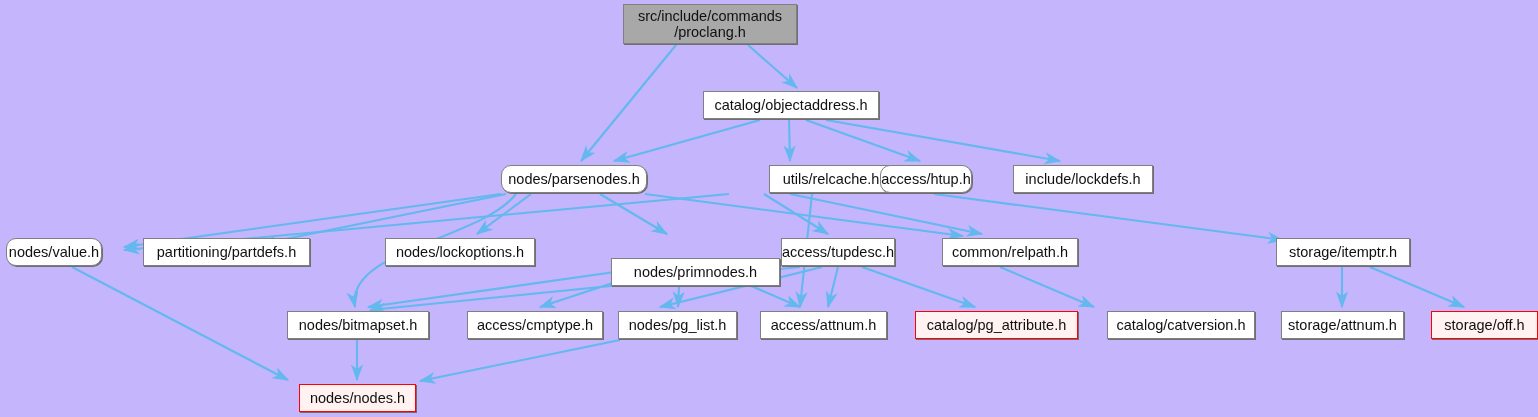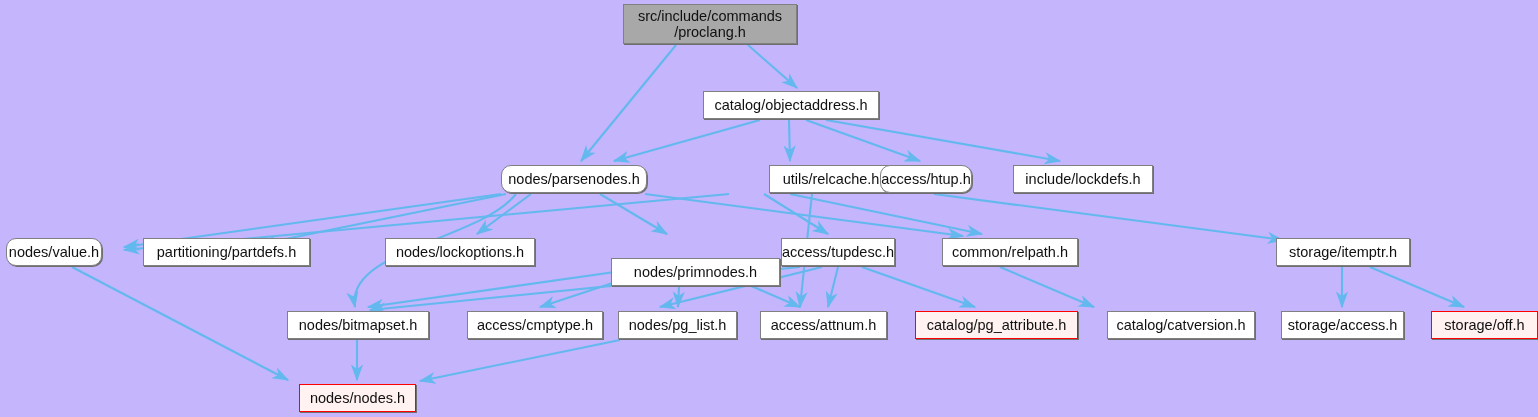--- a/index.html
+++ b/index.html
@@ -74,17 +74,17 @@
       <div class="node plain" style="left: 611px; top: 238px; width: 169px; height: 28px; margin-top: 20px;">nodes/primnodes.h</div>
       <div class="node plain" style="left: 781px; top: 238px; width: 114px; height: 28px;">access/tupdesc.h</div>
       <div class="node plain" style="left: 942px; top: 238px; width: 136px; height: 28px;">common/relpath.h</div>
       <div class="node plain" style="left: 1276px; top: 238px; width: 134px; height: 28px;">storage/itemptr.h</div>
       <div class="node plain" style="left: 287px; top: 311px; width: 142px; height: 28px;">nodes/bitmapset.h</div>
       <div class="node plain" style="left: 455px; top: 311px; width: 136px; height: 28px; margin-left: 12px;">access/cmptype.h</div>
       <div class="node plain" style="left: 618px; top: 311px; width: 119px; height: 28px;">nodes/pg_list.h</div>
       <div class="node plain" style="left: 760px; top: 311px; width: 127px; height: 28px;">access/attnum.h</div>
       <div class="node redb" style="left: 915px; top: 311px; width: 163px; height: 28px;">catalog/pg_attribute.h</div>
       <div class="node plain" style="left: 1107px; top: 311px; width: 148px; height: 28px;">catalog/catversion.h</div>
-      <div class="node plain" style="left: 1281px; top: 311px; width: 123px; height: 28px;">storage/access.h</div>
+      <div class="node plain" style="left: 1281px; top: 311px; width: 123px; height: 28px;">storage/attnum.h</div>
       <div class="node redb" style="left: 1431px; top: 311px; width: 107px; height: 28px;">storage/off.h</div>
       <div class="node redb" style="left: 299px; top: 384px; width: 117px; height: 28px;">nodes/nodes.h</div>
     </div>
 </div>
 
 </body></html>

